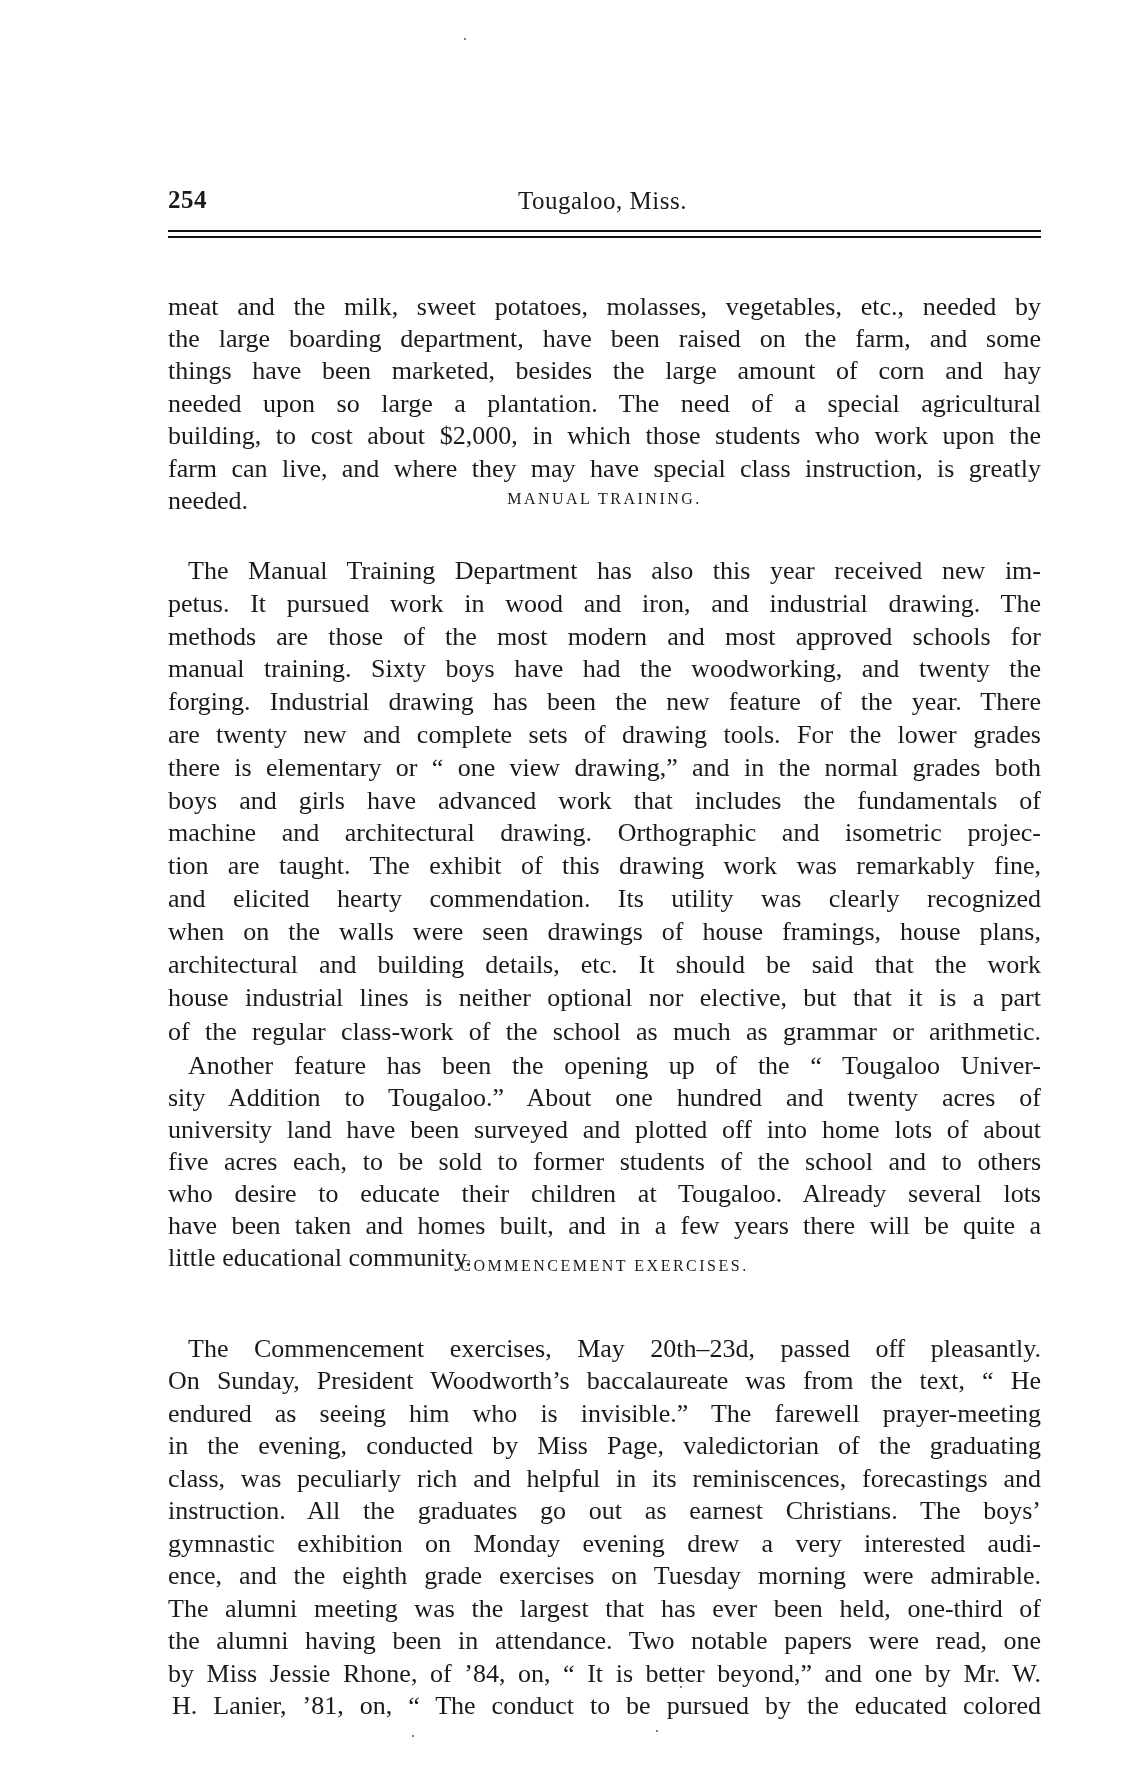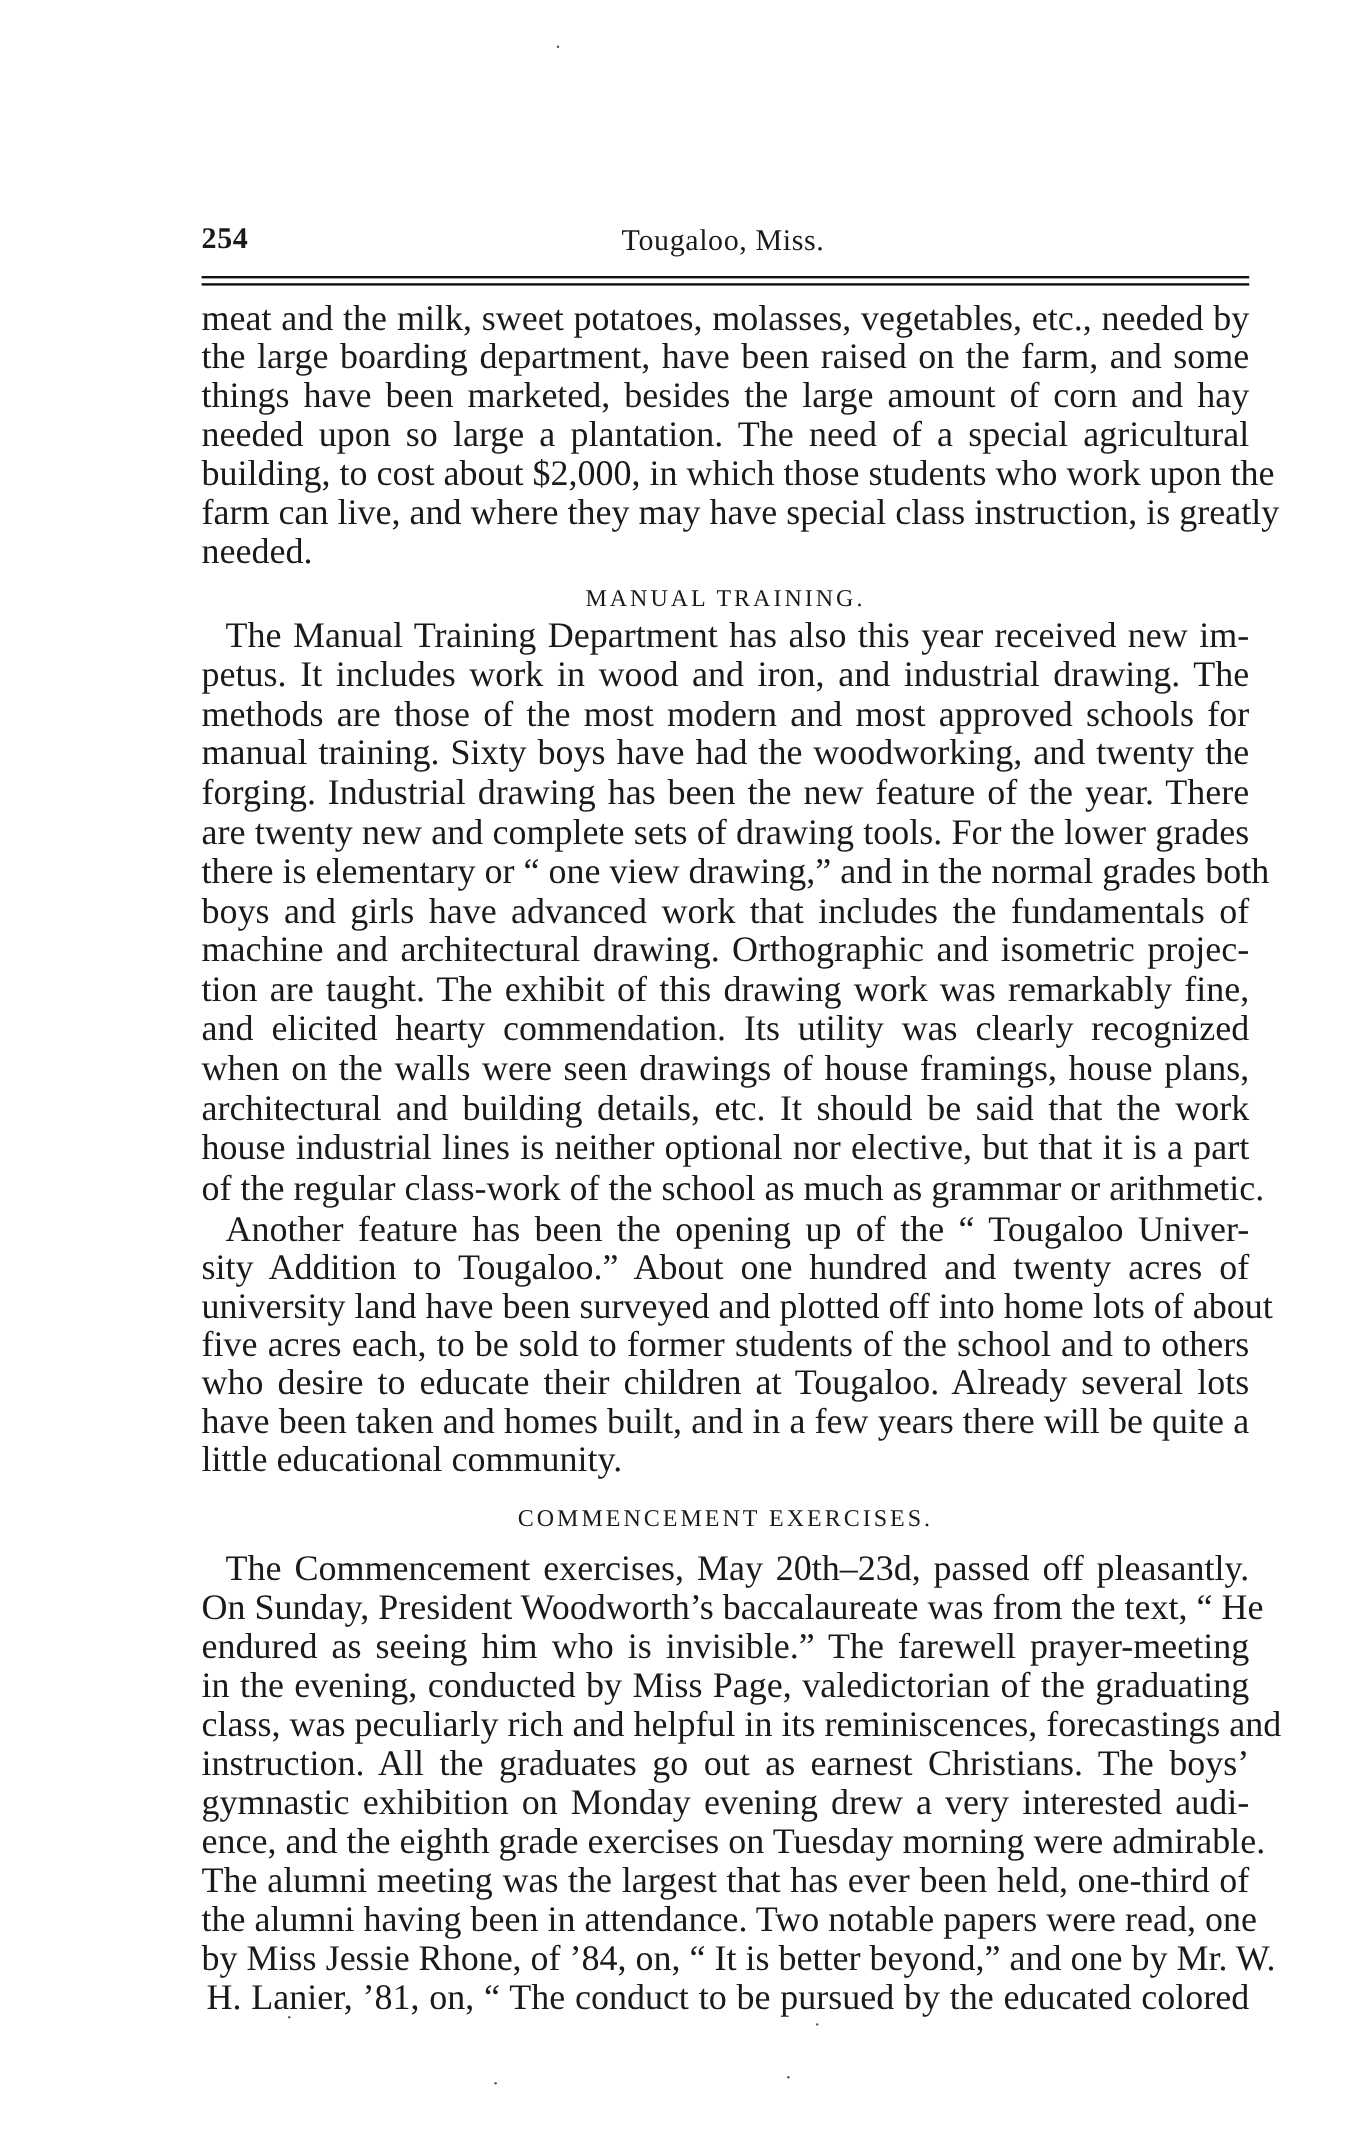--- a/index.html
+++ b/index.html
@@ -3,24 +3,24 @@
 <meta charset="utf-8">
 <style>
   html, body { margin: 0; padding: 0; background: #ffffff; }
   body { width: 1136px; height: 1775px; position: relative; overflow: hidden; color: #1a1a1a; font-family: "Liberation Serif", "DejaVu Serif", serif; }
   .page-number { position: absolute; left: 168px; top: 186px; font-size: 25px; font-weight: bold; letter-spacing: 0.5px; }
   .running-head { position: absolute; left: 518px; top: 187px; width: 190px; font-size: 25px; letter-spacing: 0.5px; }
   .rule { position: absolute; left: 168px; width: 873px; background: #111; }
   .rule-top { top: 230px; height: 2px; }
   .rule-bottom { top: 236px; height: 2px; }
   .column { position: absolute; left: 168px; top: 0; width: 873px; }
-  .line { position: absolute; left: 0; width: 873px; height: 32px; font-size: 30px; line-height: 32px; white-space: nowrap; text-align: justify; text-align-last: justify; }
+  .line { position: absolute; left: 0; width: 873px; height: 32px; font-size: 26px; line-height: 32px; white-space: nowrap; text-align: justify; text-align-last: justify; margin-top: 41px; }
   .line.last { text-align-last: left; }
   .line.indent { left: 20px; width: 853px; }
-  .heading { position: absolute; left: 0; width: 873px; text-align: center; font-size: 20px; letter-spacing: 2.5px; line-height: 20px; }
+  .heading { position: absolute; left: 0; width: 873px; text-align: center; font-size: 16px; letter-spacing: 2.5px; line-height: 20px; }
   .speck { position: absolute; width: 2px; height: 2px; background: #555; border-radius: 1px; }
 </style>
 </head>
 <body>
 
 <div class="page-number">254</div>
 <div class="running-head">Tougaloo, Miss.</div>
 <div class="rule rule-top"></div>
 <div class="rule rule-bottom"></div>
 
@@ -33,21 +33,21 @@
     <div class="line" style="top:347px">needed upon so large a plantation.  The need of a special agricultural</div>
     <div class="line" style="top:379px">building, to cost about $2,000, in which those students who work upon the</div>
     <div class="line" style="top:412px">farm can live, and where they may have special class instruction, is greatly</div>
     <div class="line last" style="top:444px">needed.</div>
   </div>
 
   <div class="heading" style="top:489px">MANUAL TRAINING.</div>
 
   <div>
     <div class="line indent" style="top:514px">The Manual Training Department has also this year received new im-</div>
-    <div class="line" style="top:547px">petus.  It includes work in wood and iron, and industrial drawing.  The</div>
+    <div class="line" style="top:547px">petus.  It pursued work in wood and iron, and industrial drawing.  The</div>
     <div class="line" style="top:580px">methods are those of the most modern and most approved schools for</div>
     <div class="line" style="top:612px">manual training.  Sixty boys have had the woodworking, and twenty the</div>
     <div class="line" style="top:645px">forging.  Industrial drawing has been the new feature of the year.  There</div>
     <div class="line" style="top:678px">are twenty new and complete sets of drawing tools.  For the lower grades</div>
     <div class="line" style="top:711px">there is elementary or “ one view drawing,” and in the normal grades both</div>
     <div class="line" style="top:744px">boys and girls have advanced work that includes the fundamentals of</div>
     <div class="line" style="top:776px">machine and architectural drawing.  Orthographic and isometric projec-</div>
     <div class="line" style="top:809px">tion are taught.  The exhibit of this drawing work was remarkably fine,</div>
     <div class="line" style="top:842px">and elicited hearty commendation.  Its utility was clearly recognized</div>
     <div class="line" style="top:875px">when on the walls were seen drawings of house framings, house plans,</div>

